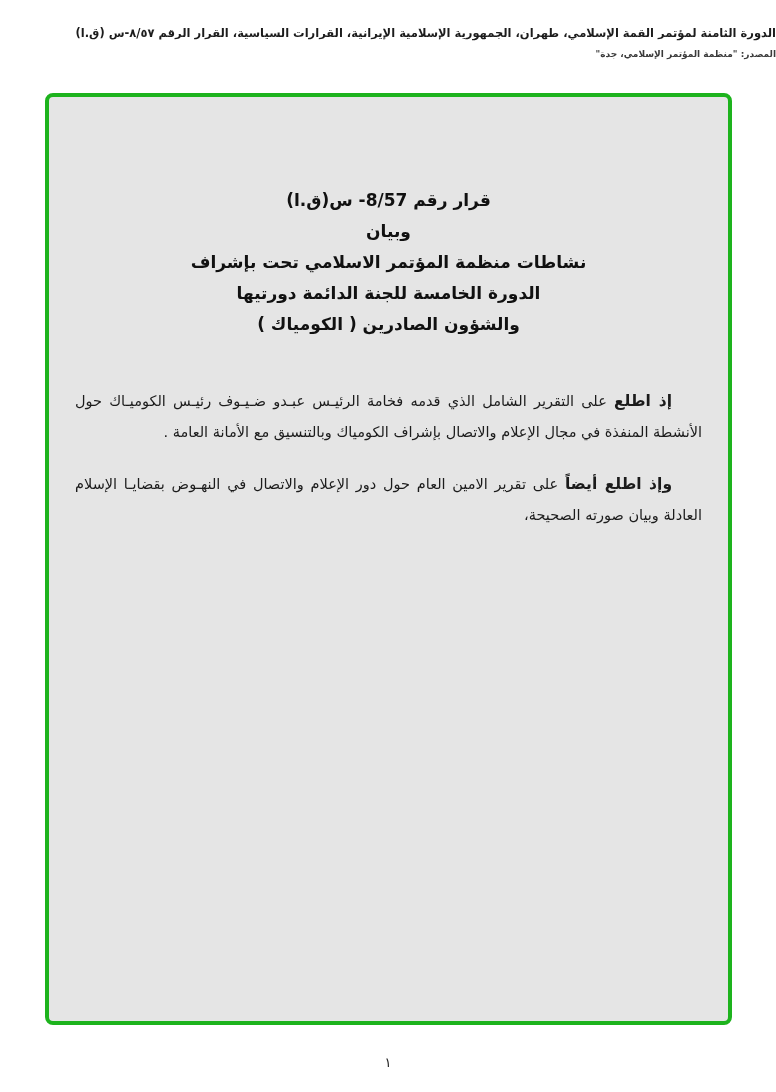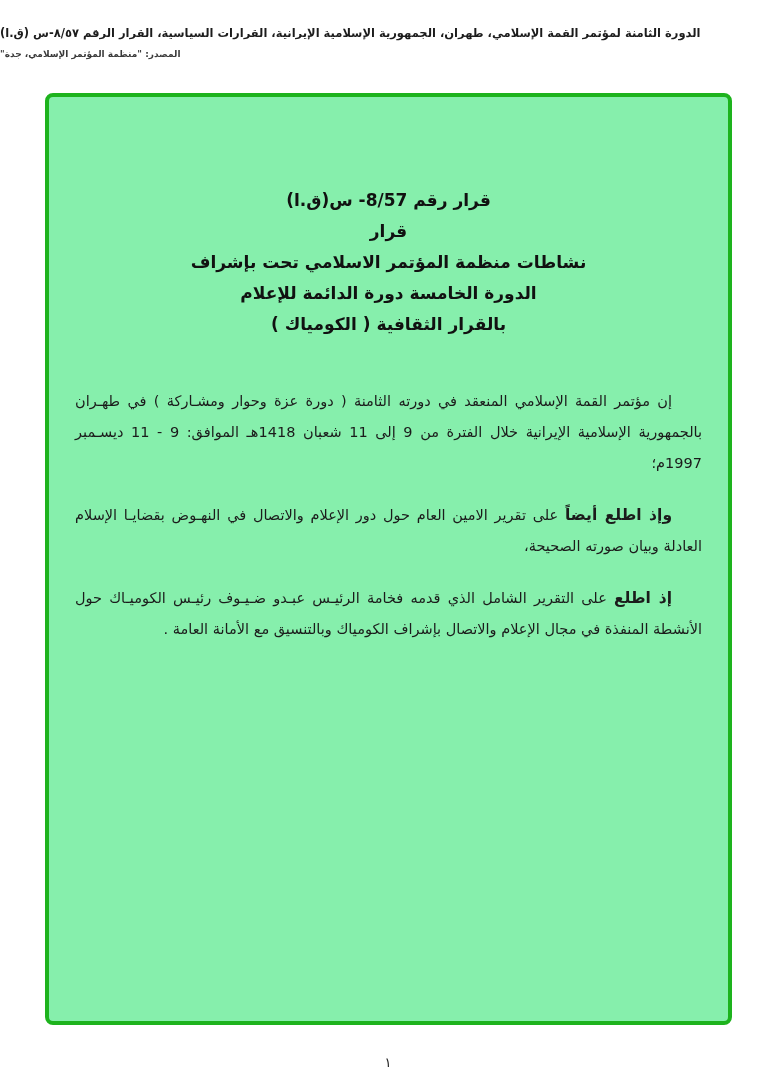--- a/index.html
+++ b/index.html
@@ -14,43 +14,44 @@
     height: 1092px;
     background: #ffffff;
     direction: rtl;
     overflow: hidden;
   }
   .header {
     position: absolute;
     top: 26px;
     left: 0;
     width: 776px;
-    text-align: left;
+    text-align: right;
     color: #1c1c1c;
+    padding-left: 42px;
   }
   .header-line-1 {
     font-size: 11.5px;
     font-weight: bold;
     letter-spacing: 0;
     margin-bottom: 9px;
   }
   .header-line-2 {
     font-size: 9px;
     font-weight: bold;
     color: #3a3a3a;
   }
   .frame {
     position: absolute;
     top: 93px;
     left: 45px;
     width: 687px;
     height: 932px;
     border: 4px solid #1db31d;
     border-radius: 8px;
-    background: #86efac;
+    background: #e5e5e5;
     padding: 88px 26px 0 26px;
   }
   .title-block {
     text-align: center;
     color: #111111;
     margin-bottom: 46px;
   }
   .title-line {
     font-size: 17px;
     font-weight: bold;
@@ -87,33 +88,32 @@
 
   <div class="header">
     <div class="header-line-1">الدورة الثامنة لمؤتمر القمة الإسلامي، طهران، الجمهورية الإسلامية الإيرانية، القرارات السياسية، القرار الرقم ٨/٥٧-س (ق.ا)</div>
     <div class="header-line-2">المصدر: "منظمة المؤتمر الإسلامي، جدة"</div>
   </div>
 
   <div class="frame">
 
     <div class="title-block">
       <div class="title-line">قرار رقم 8/57- س(ق.ا)</div>
-      <div class="title-line">قرار</div>
+      <div class="title-line">وبيان</div>
       <div class="title-line">نشاطات منظمة المؤتمر الاسلامي تحت بإشراف</div>
-      <div class="title-line">الدورة الخامسة دورة الدائمة للإعلام</div>
-      <div class="title-line">بالقرار الثقافية ( الكومياك )</div>
+      <div class="title-line">الدورة الخامسة للجنة الدائمة دورتيها</div>
+      <div class="title-line">والشؤون الصادرين ( الكومياك )</div>
     </div>
 
     <div class="body-text">
 
-      <p class="para"><b class="lead"></b><span>إن مؤتمر القمة الإسلامي المنعقد في دورته الثامنة ( دورة عزة وحوار ومشـاركة ) في طهـران بالجمهورية الإسلامية الإيرانية خلال الفترة من 9 إلى 11 شعبان 1418هـ الموافق: 9 - 11 ديسـمبر 1997م؛</span></p>
+
+      <p class="para"><b class="lead">إذ اطلع</b> <span>على التقرير الشامل الذي قدمه فخامة الرئيـس عبـدو ضـيـوف رئيـس الكوميـاك حول الأنشطة المنفذة في مجال الإعلام والاتصال بإشراف الكومياك وبالتنسيق مع الأمانة العامة .</span></p>
 
       <p class="para"><b class="lead">وإذ اطلع أيضاً</b> <span>على تقرير الامين العام حول دور الإعلام والاتصال في النهـوض بقضايـا الإسلام العادلة وبيان صورته الصحيحة،</span></p>
-
-      <p class="para"><b class="lead">إذ اطلع</b> <span>على التقرير الشامل الذي قدمه فخامة الرئيـس عبـدو ضـيـوف رئيـس الكوميـاك حول الأنشطة المنفذة في مجال الإعلام والاتصال بإشراف الكومياك وبالتنسيق مع الأمانة العامة .</span></p>
 
 
 
     </div>
 
   </div>
 
   <div class="page-number">١</div>
 
 </div>

